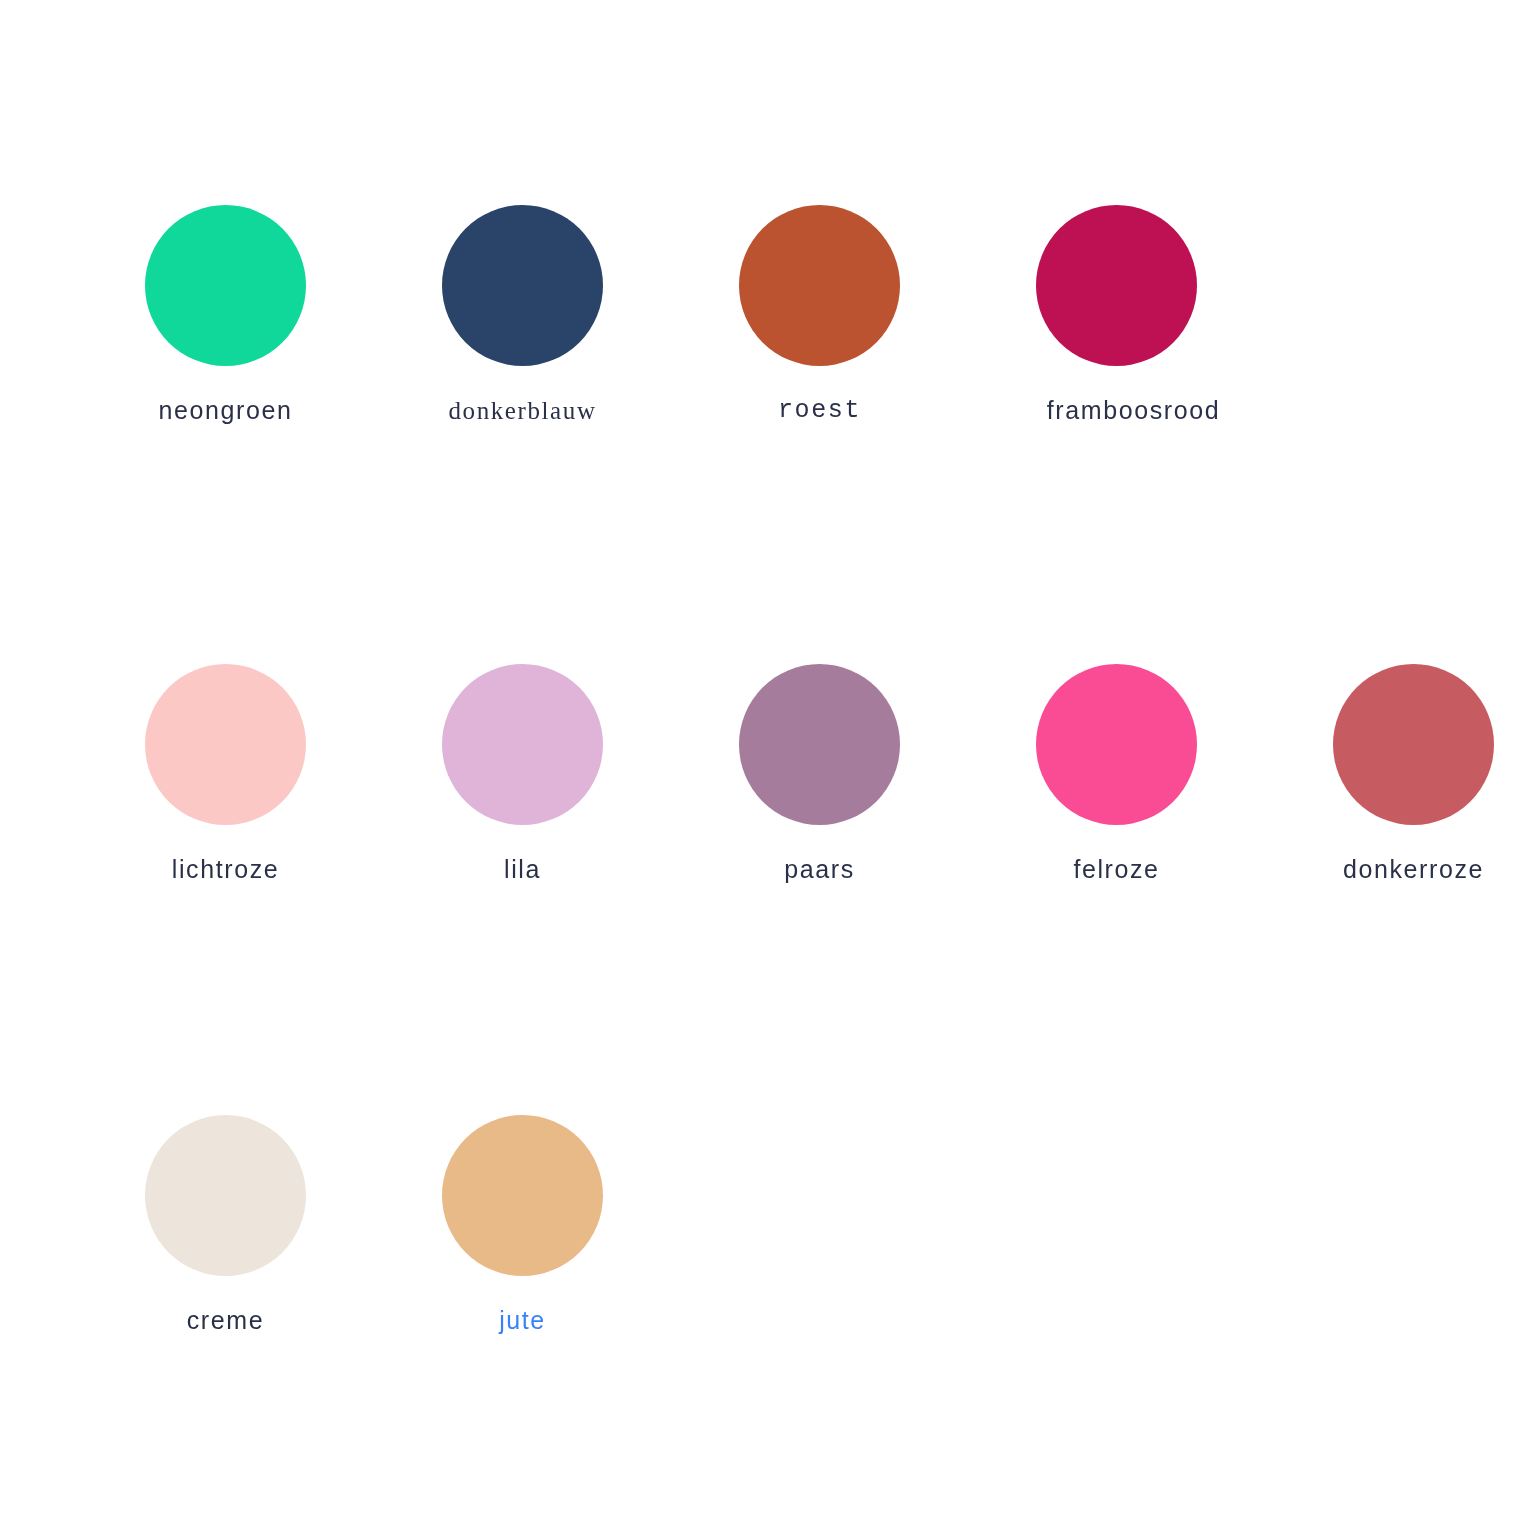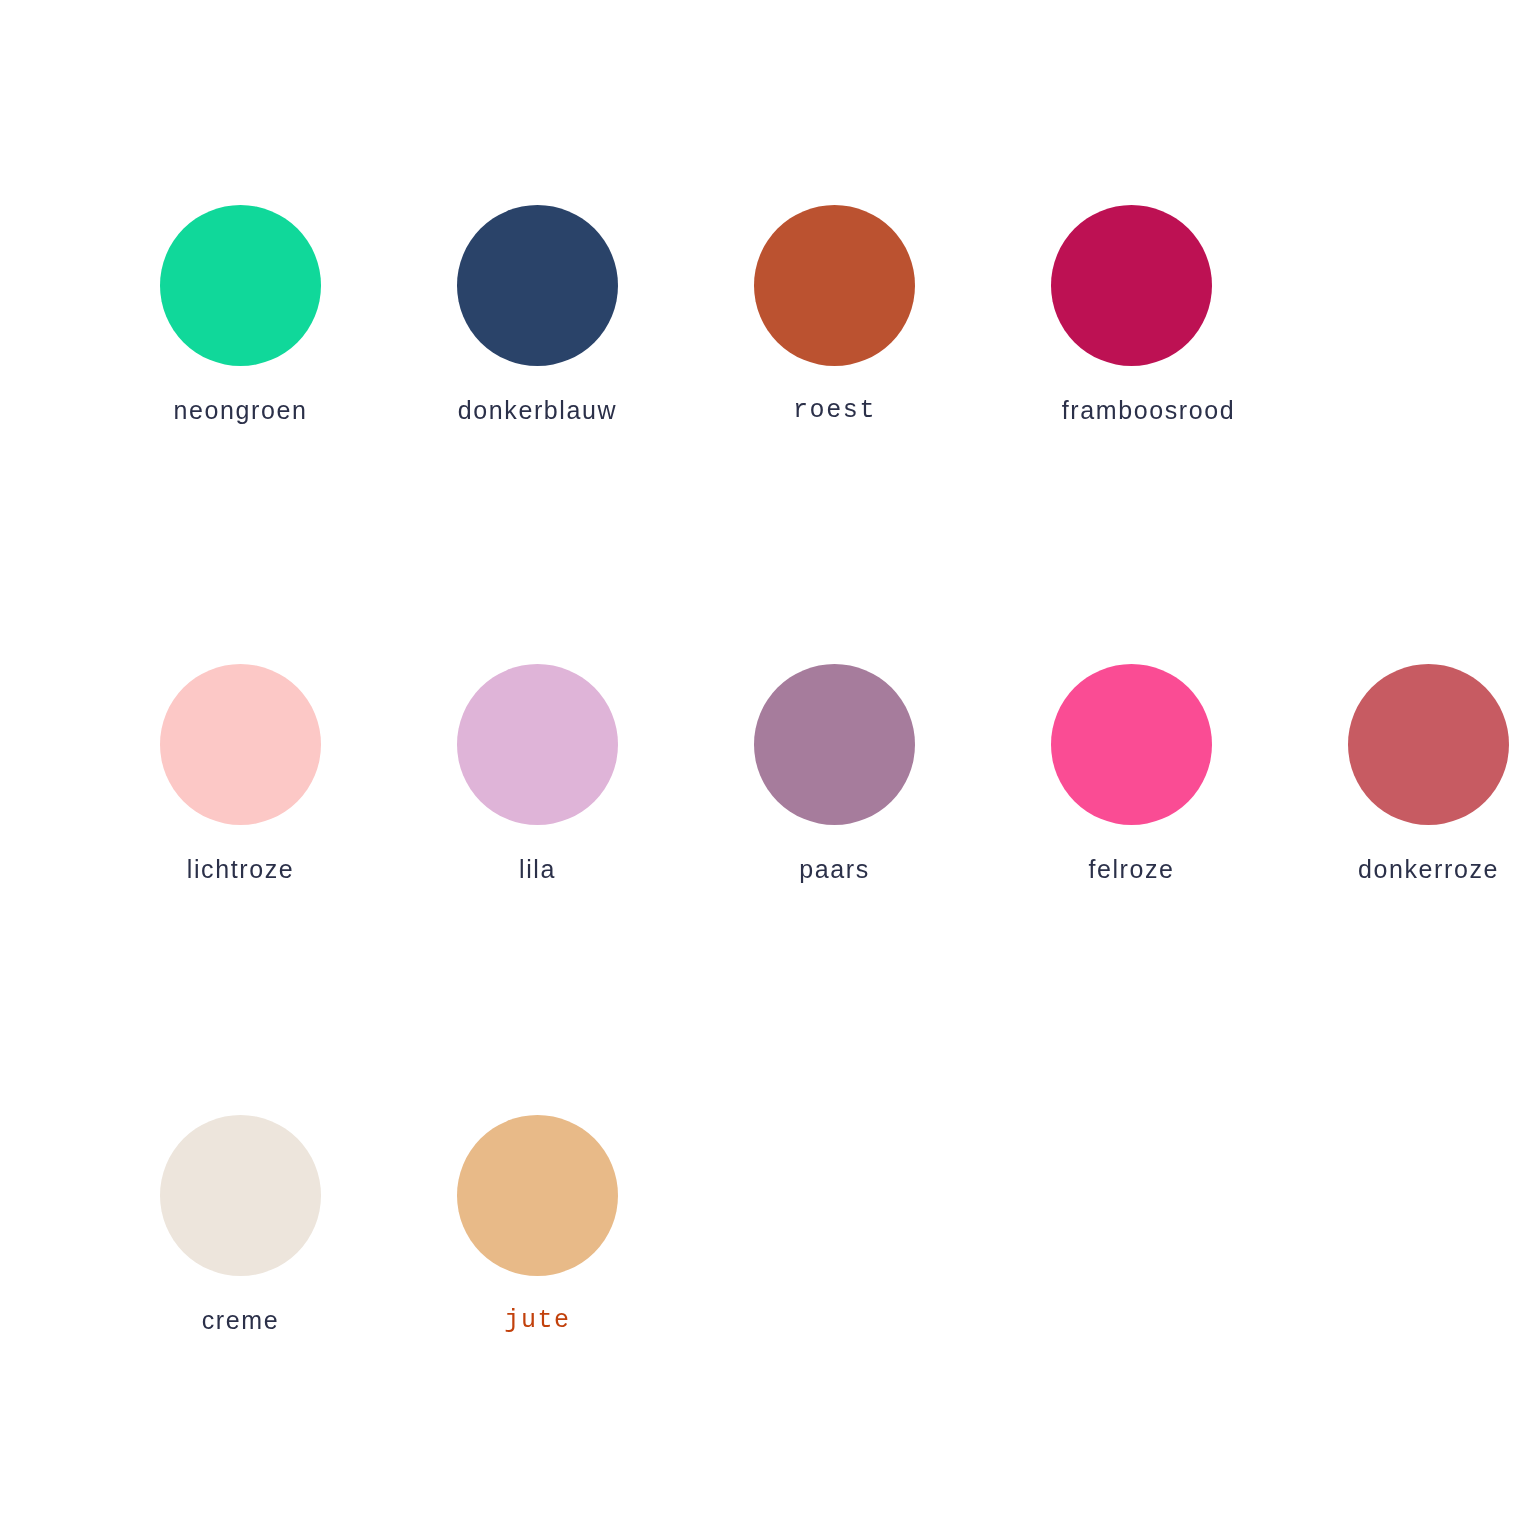--- a/index.html
+++ b/index.html
@@ -15,21 +15,21 @@
     -webkit-font-smoothing: antialiased;
     overflow: hidden;
   }
 
   #palette-board {
     position: relative;
     width: 1440px;
     height: 1525px;
     background: #ffffff;
     box-sizing: border-box;
-    padding: 205px 0 0 15px;
+    padding: 205px 0 0 0;
   }
 
   .swatch-row {
     display: flex;
     align-items: flex-start;
     width: 1525px;
     box-sizing: border-box;
     padding-left: 77px;
     padding-right: 55px;
     margin-bottom: 42px;
@@ -75,21 +75,21 @@
 
 <div id="palette-board" style="background: rgb(255, 255, 255);">
 
   <div class="swatch-row">
     <div class="swatch-cell">
       <span class="swatch-disc" style="background-color: rgb(16, 216, 154); width: 161px; height: 161px;"></span>
       <span class="swatch-label" style="color: rgb(43, 48, 73);">neongroen</span>
     </div>
     <div class="swatch-cell">
       <span class="swatch-disc" style="background-color: rgb(42, 67, 105); width: 161px; height: 161px;"></span>
-      <span class="swatch-label" style="color: rgb(43, 48, 73);">donkerblauw</span>
+      <span class="swatch-label" style="color: rgb(43, 48, 73); font-family: Liberation Serif, serif;">donkerblauw</span>
     </div>
     <div class="swatch-cell">
       <span class="swatch-disc" style="background-color: rgb(187, 82, 48); width: 161px; height: 161px;"></span>
       <span class="swatch-label" style="color: rgb(43, 48, 73); font-family: Liberation Mono, monospace;">roest</span>
     </div>
     <div class="swatch-cell">
       <span class="swatch-disc" style="background-color: rgb(189, 17, 83); width: 161px; height: 161px;"></span>
       <span class="swatch-label" style="color: rgb(43, 48, 73); margin-left: 34px;">framboosrood</span>
     </div>
   </div>
@@ -121,18 +121,18 @@
 
   <div class="row-spacer short"></div>
 
   <div class="swatch-row">
     <div class="swatch-cell">
       <span class="swatch-disc" style="background-color: rgb(237, 229, 220); width: 161px; height: 161px;"></span>
       <span class="swatch-label" style="color: rgb(43, 48, 73);">creme</span>
     </div>
     <div class="swatch-cell">
       <span class="swatch-disc" style="background-color: rgb(232, 186, 136); width: 161px; height: 161px;"></span>
-      <span class="swatch-label" style="color: #c2410c; font-family: Liberation Mono, monospace;">jute</span>
+      <span class="swatch-label" style="color: #3b82f6;">jute</span>
     </div>
     <div class="swatch-cell"></div>
   </div>
 
 </div>
 
 </body></html>

